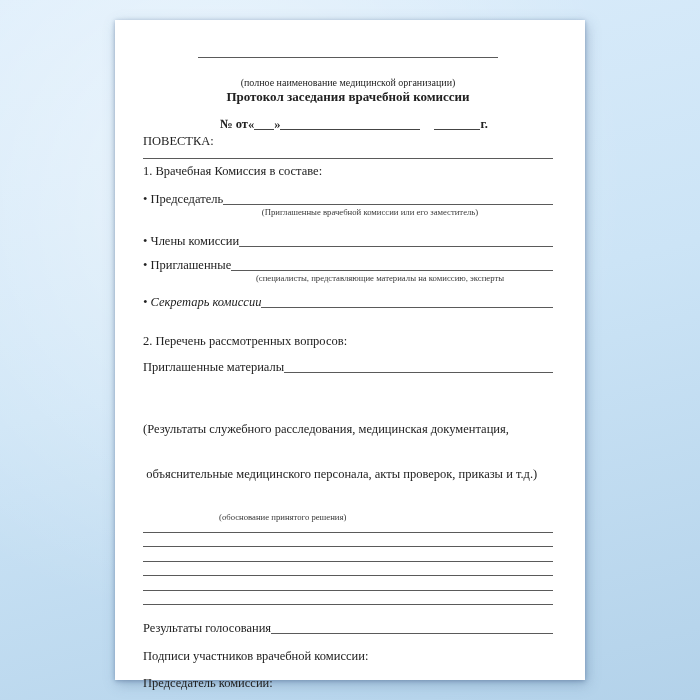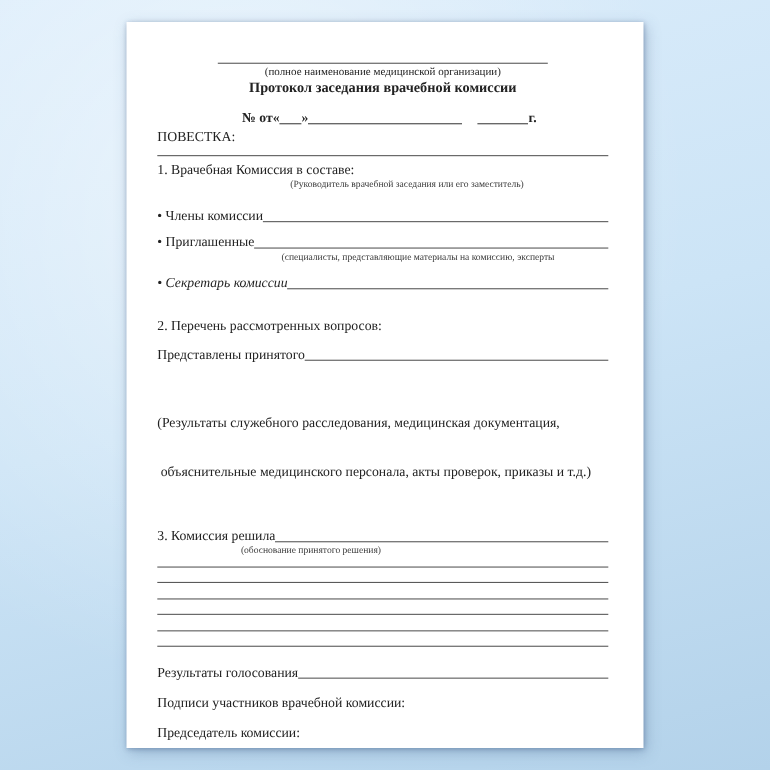--- a/index.html
+++ b/index.html
@@ -51,21 +51,21 @@
   .note{ margin-top:17px; white-space:pre; }
   .row-decision{ margin-top:13px; }
   .blanks .rule{ margin-top:13.5px; }
   .blanks .rule:first-child{ margin-top:8.5px; }
   .row-voting{ margin-top:15.5px; }
   .sig-head{ margin-top:13px; }
   .sig-row{ display:flex; align-items:flex-end; }
   .sig-row-1{ margin-top:12px; }
   .sig-left{ width:195px; display:flex; align-items:flex-end; }
   .sig-gap{ width:8px; }
-  .cap-org-wrap{ margin-top:2px; }
+  .cap-org-wrap{ margin-top:19px; }
 </style>
 </head>
 <body>
 
 <div class="paper">
 
   <div class="org-line"></div>
   <div class="center org-cap cap-org-wrap">(полное наименование медицинской организации)</div>
 
   <div class="center bold mt-title" style="font-size:13px; line-height:16px;">Протокол заседания врачебной комиссии</div>
@@ -78,54 +78,54 @@
     <span class="ngap"></span>
     <span class="nb nb3"></span>
     <span class="lbl">г.</span>
   </div>
 
   <div class="mt-agenda">ПОВЕСТКА:</div>
   <div class="rule rule-agenda"></div>
 
   <div class="h1">1. Врачебная Комиссия в составе:</div>
 
-  <div class="cap cap-chair">(Руководитель врачебной заседания или его заместитель)</div>
+  <div class="row row-chair">
+    <span class="lbl">• Председатель</span>
+    <span class="fl"></span>
+  </div>
+  <div class="cap cap-chair">(Приглашенные врачебной комиссии или его заместитель)</div>
 
   <div class="row row-members">
     <span class="lbl">• Члены комиссии</span>
     <span class="fl"></span>
   </div>
 
   <div class="row row-invited">
     <span class="lbl">• Приглашенные</span>
     <span class="fl"></span>
   </div>
   <div class="cap cap-inv">(специалисты, представляющие материалы на комиссию, эксперты</div>
 
   <div class="row row-secretary">
     <span class="lbl">• Секретарь комиссии</span>
     <span class="fl"></span>
   </div>
 
   <div class="h2">2. Перечень рассмотренных вопросов:</div>
 
   <div class="row row-materials">
-    <span class="lbl">Представлены принятого</span>
+    <span class="lbl">Приглашенные материалы</span>
     <span class="fl"></span>
   </div>
 
   <div class="note">
     <div>(Результаты служебного расследования, медицинская документация,</div>
     <div> объяснительные медицинского персонала, акты проверок, приказы и т.д.)</div>
   </div>
 
-  <div class="row row-decision">
-    <span class="lbl">3. Комиссия решила</span>
-    <span class="fl"></span>
-  </div>
   <div class="cap cap-dec">(обоснование принятого решения)</div>
 
   <div class="blanks">
       <div class="rule"></div>
       <div class="rule"></div>
       <div class="rule"></div>
       <div class="rule"></div>
       <div class="rule"></div>
       <div class="rule"></div>
     </div>

